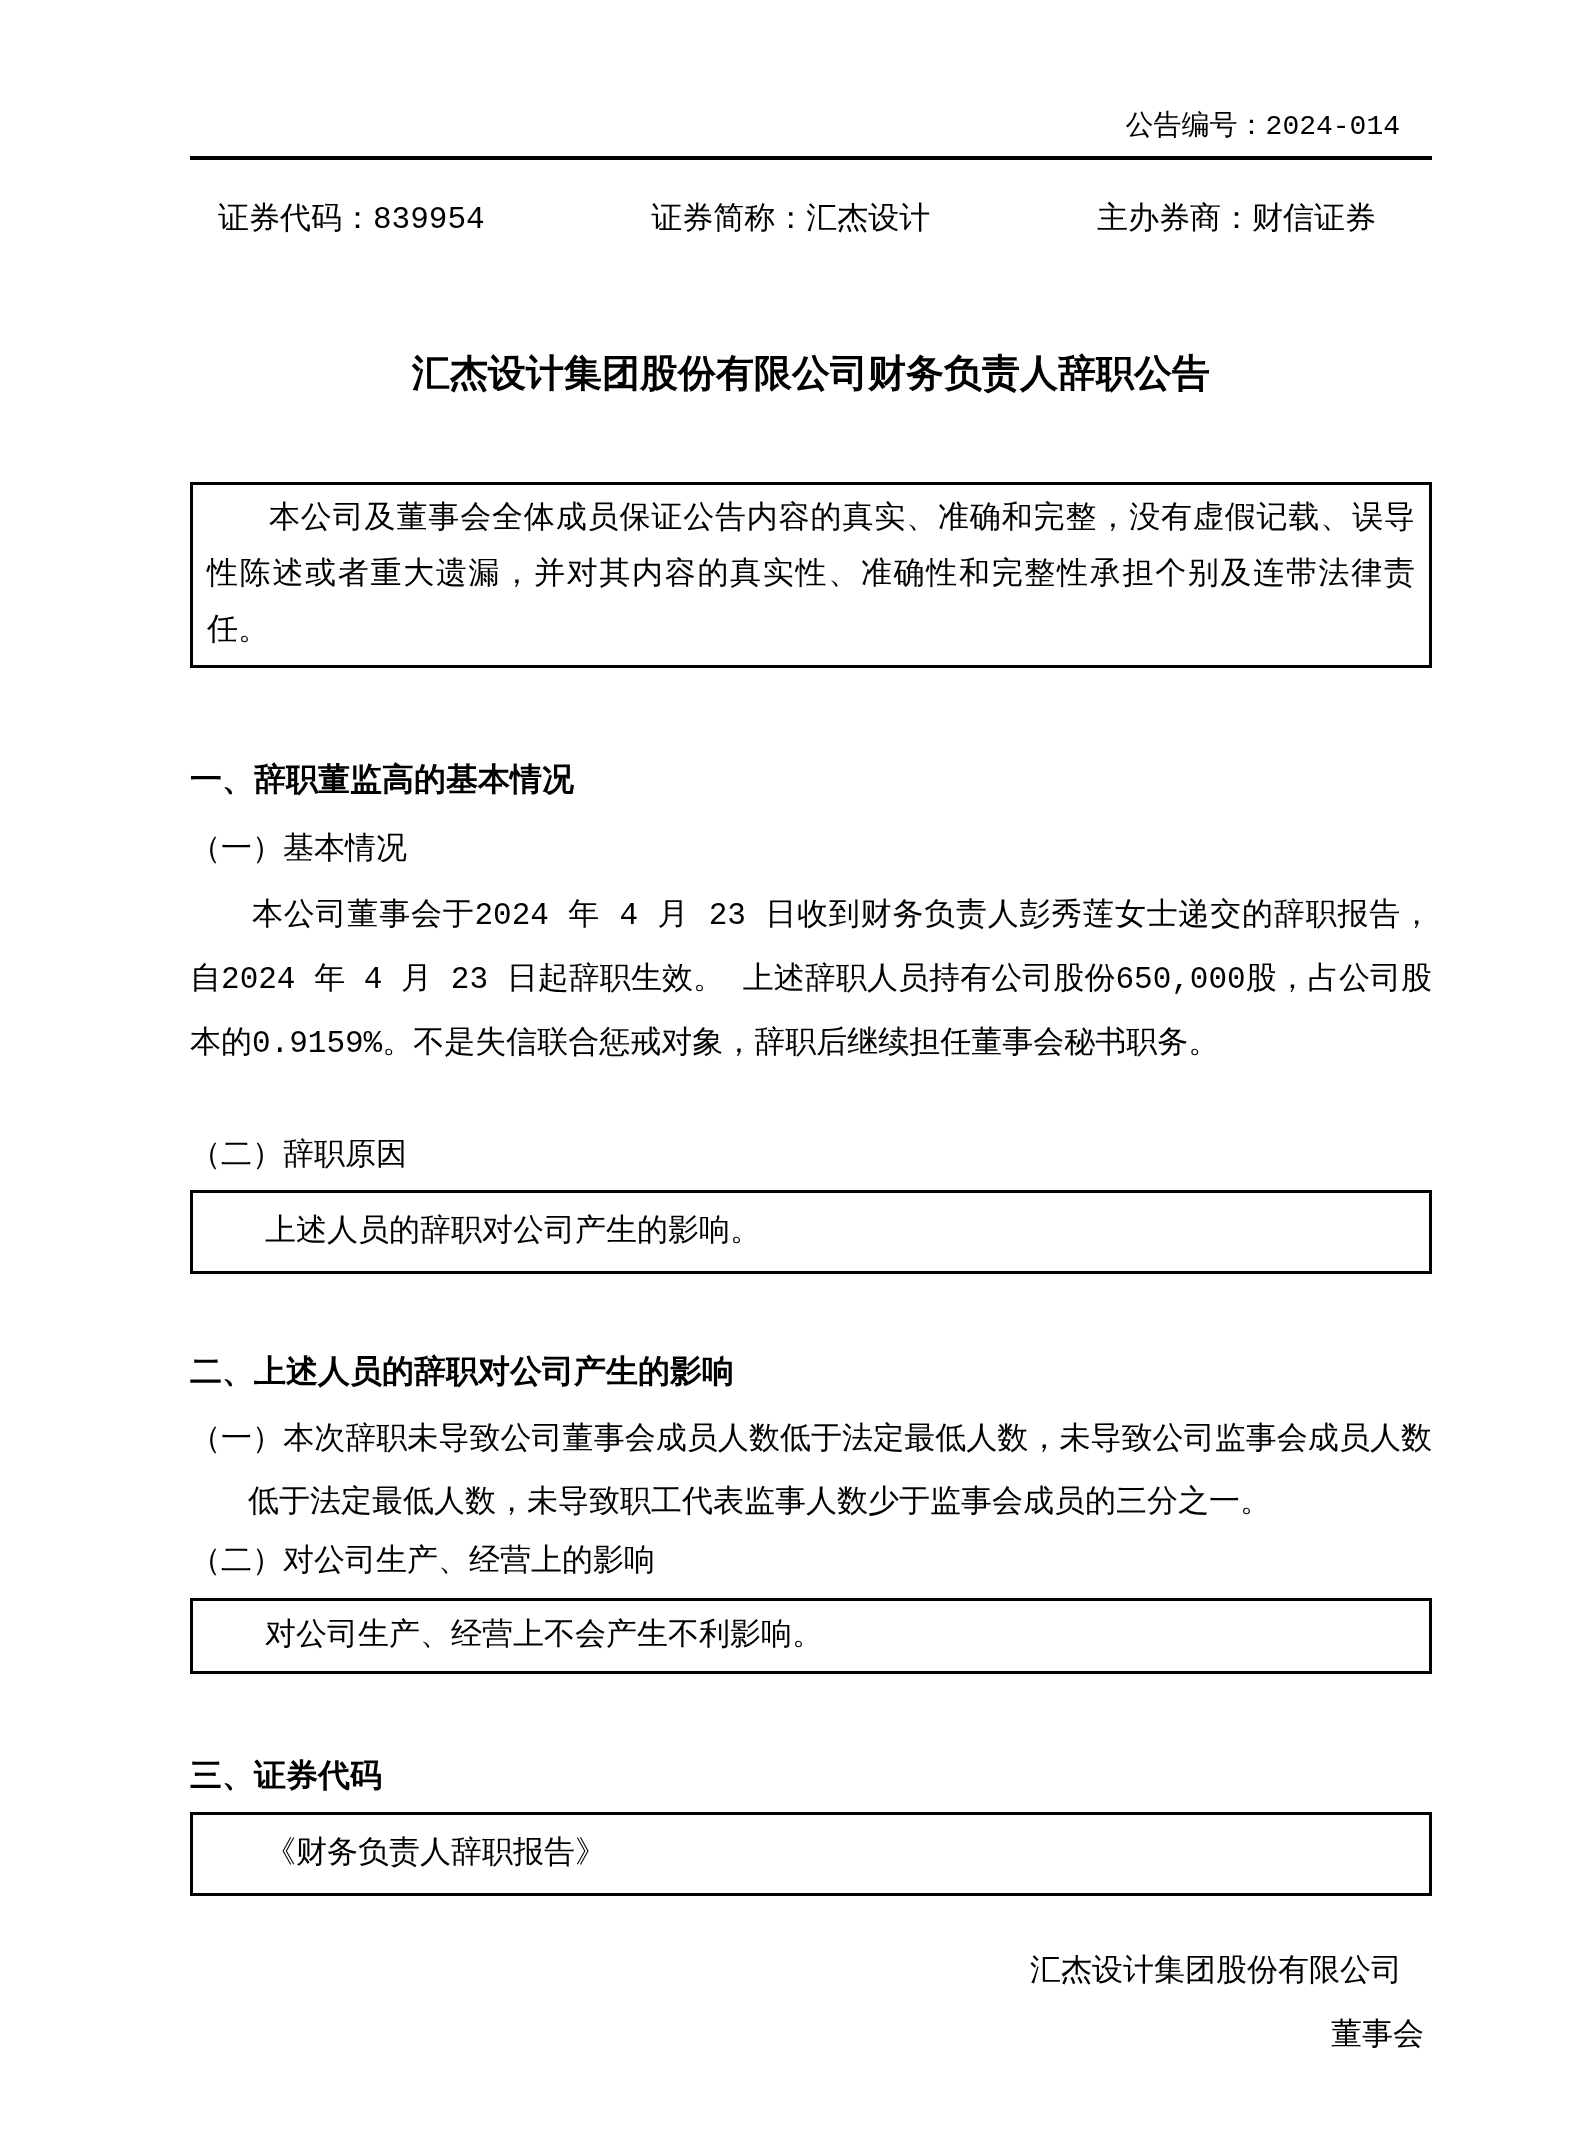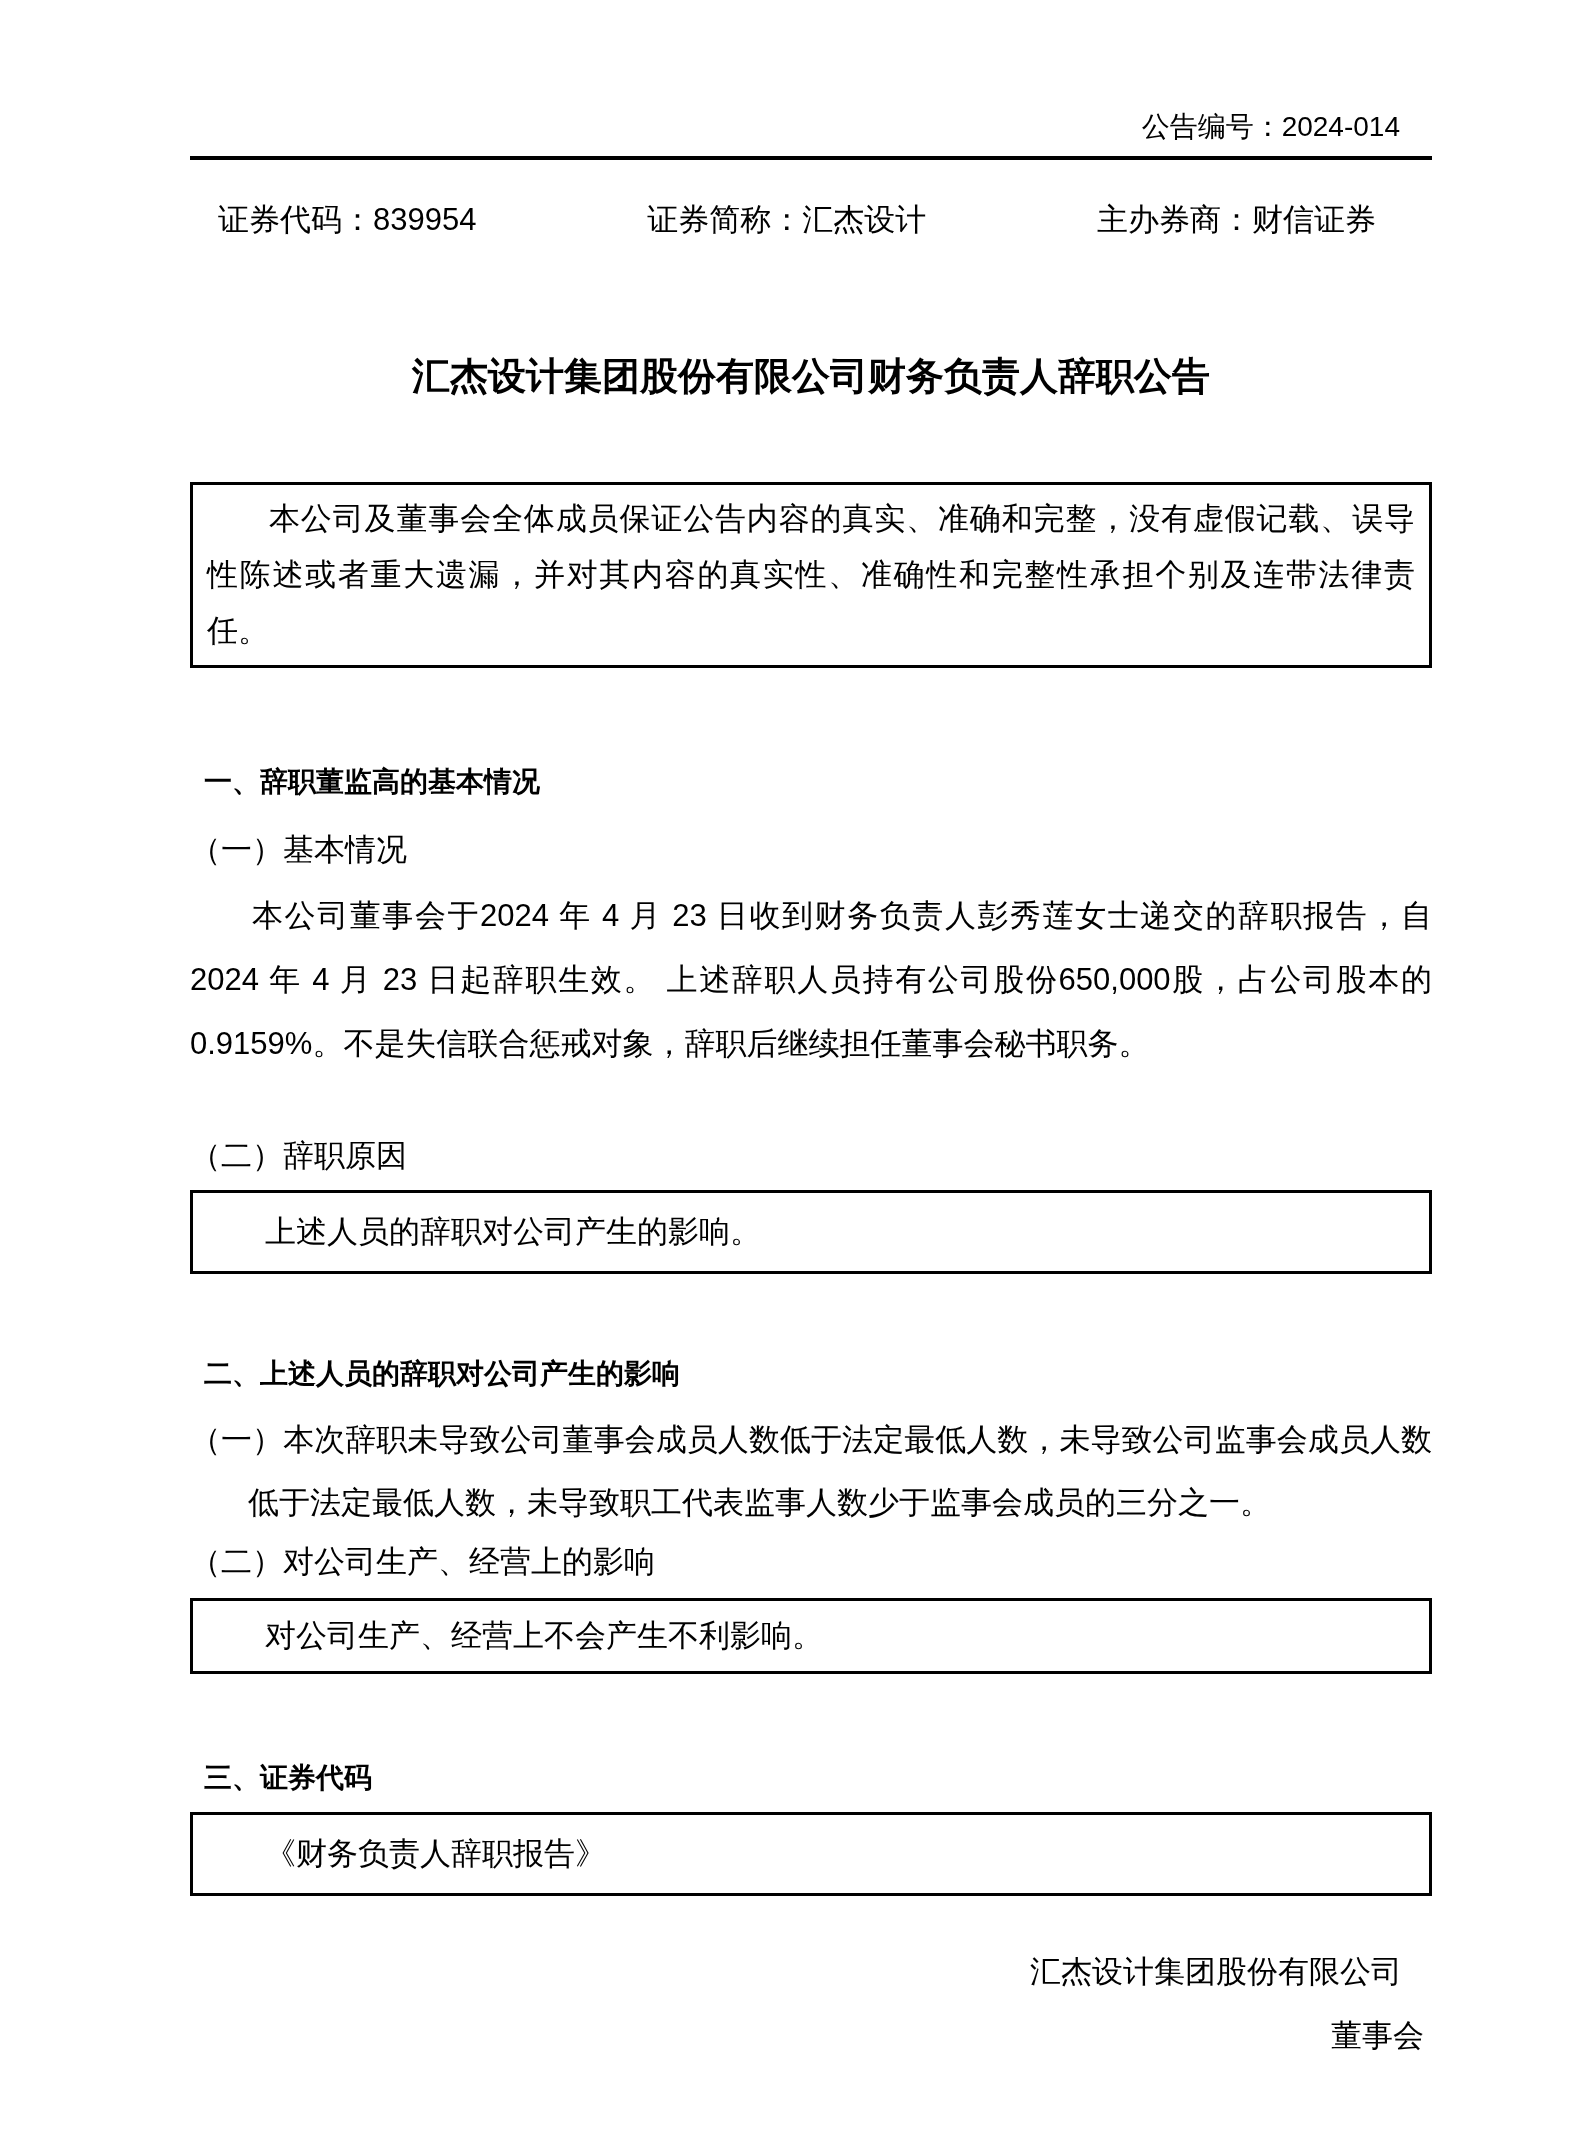--- a/index.html
+++ b/index.html
@@ -2,21 +2,21 @@
 <html><head>
 <meta charset="utf-8">
 <style>
   html, body { margin: 0; padding: 0; background: #ffffff; }
   .page {
     position: relative;
     width: 1587px;
     height: 2155px;
     background: #ffffff;
     color: #000000;
-    font-family: Liberation Sans, sans-serif;
+    font-family: Liberation Mono, monospace;
     overflow: hidden;
   }
   .content { margin: 0 155px 0 190px; }
 
   .announce-no {
     padding-top: 110px;
     text-align: right;
     padding-right: 32px;
     font-size: 28px;
     line-height: 34px;
@@ -43,21 +43,21 @@
   .box { border: 3px solid #000000; box-sizing: content-box; }
   .box p { margin: 0; font-size: 31px; }
 
   .disclaimer-box { margin-top: 82px; padding: 6px 14px; }
   .disclaimer-box p {
     line-height: 56px;
     text-indent: 2em;
     text-align: justify;
   }
 
-  .h-sec { font-size: 28px; font-weight: bold; line-height: 40px; margin: 14px; }
+  .h-sec { font-size: 32px; font-weight: bold; line-height: 40px; margin: 0; }
   .sec1-h { margin-top: 94px; }
   .sec2-h { margin-top: 80px; }
   .sec3-h { margin-top: 84px; }
 
   .sub { font-size: 31px; line-height: 40px; margin: 0; }
   .sub-basic { margin-top: 28px; }
   .sub-reason { margin-top: 60px; }
   .sub-impact { margin-top: 8px; }
 
   .para {

